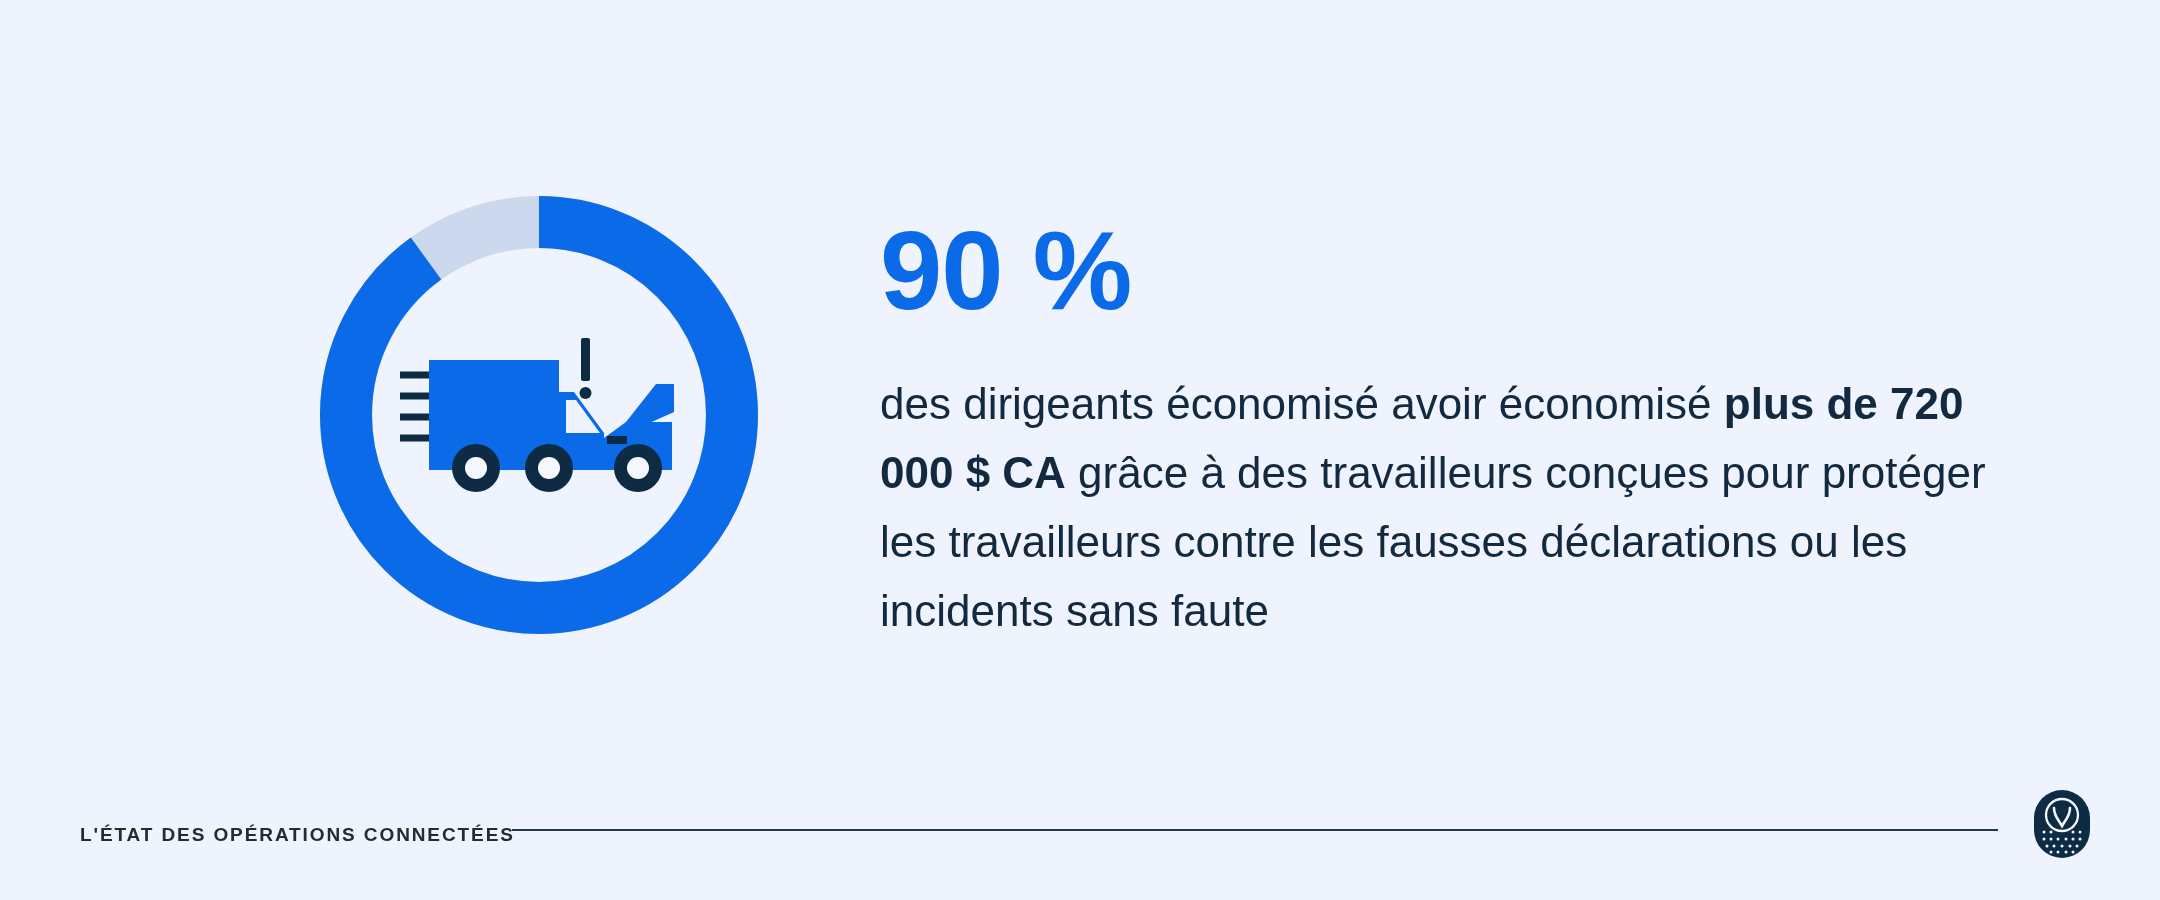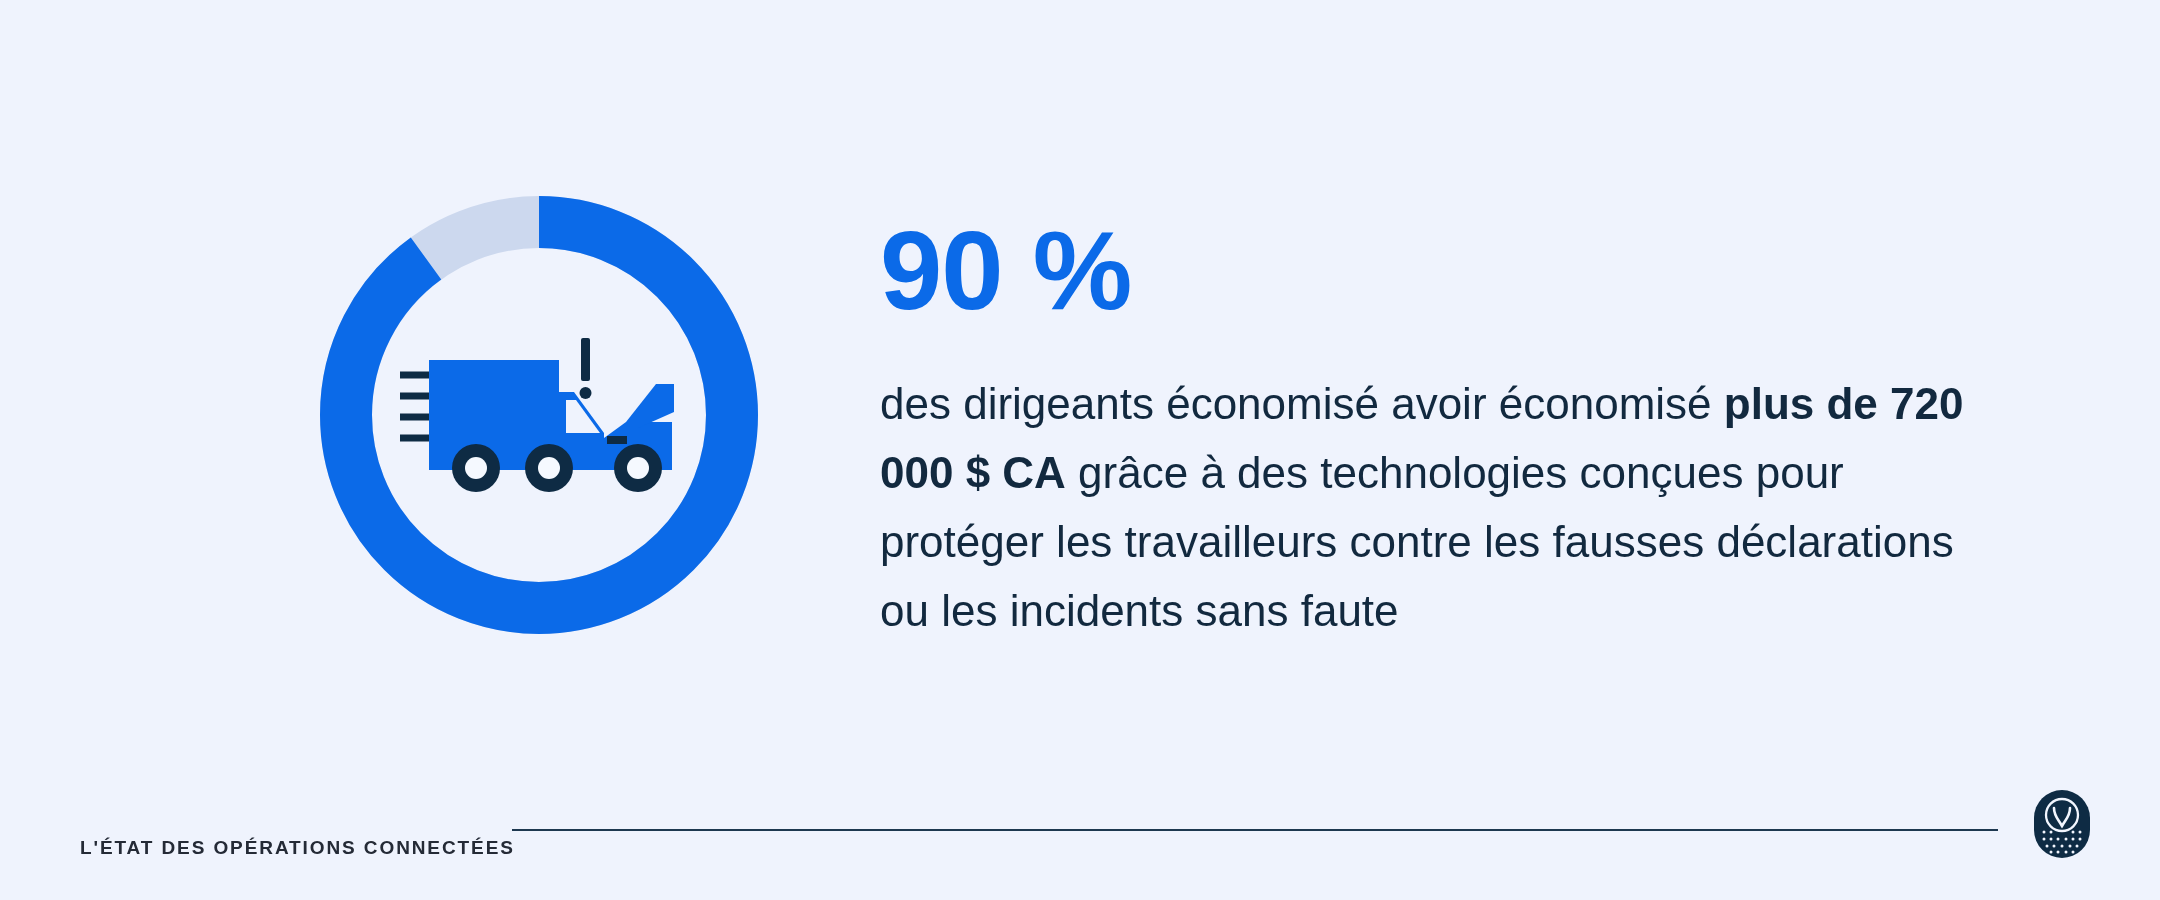--- a/index.html
+++ b/index.html
@@ -68,21 +68,21 @@
   .footer {
     position: absolute;
     left: 0;
     top: 812px;
     width: 2160px;
     height: 80px;
   }
   .footer-label {
     position: absolute;
     left: 80px;
-    top: 25px;
+    top: 12px;
     font-size: 19px;
     font-weight: bold;
     letter-spacing: 1.9px;
     color: #242a36;
     white-space: nowrap;
   }
   .footer-rule {
     position: absolute;
     left: 512px;
     top: 17px;
@@ -143,21 +143,21 @@
         </g>
 
       </g>
     </svg>
   </div>
 
   <div class="content">
     <div class="headline">90 %</div>
     <p class="body-copy">
       <span>des dirigeants économisé avoir économisé</span>
-      <b>plus de 720 000 $ CA</b><span> grâce à des technologies</span>
+      <b>plus de 720 000 $ CA</b><span> grâce à des travailleurs</span>
       <span>conçues pour protéger les travailleurs contre les</span>
       <span>fausses déclarations ou les incidents sans faute</span>
     </p>
   </div>
 
   <div class="footer">
     <div class="footer-label">L'ÉTAT DES OPÉRATIONS CONNECTÉES</div>
     <div class="footer-rule"></div>
     <div class="footer-logo">
       <svg viewBox="0 0 56 68" xmlns="http://www.w3.org/2000/svg">

